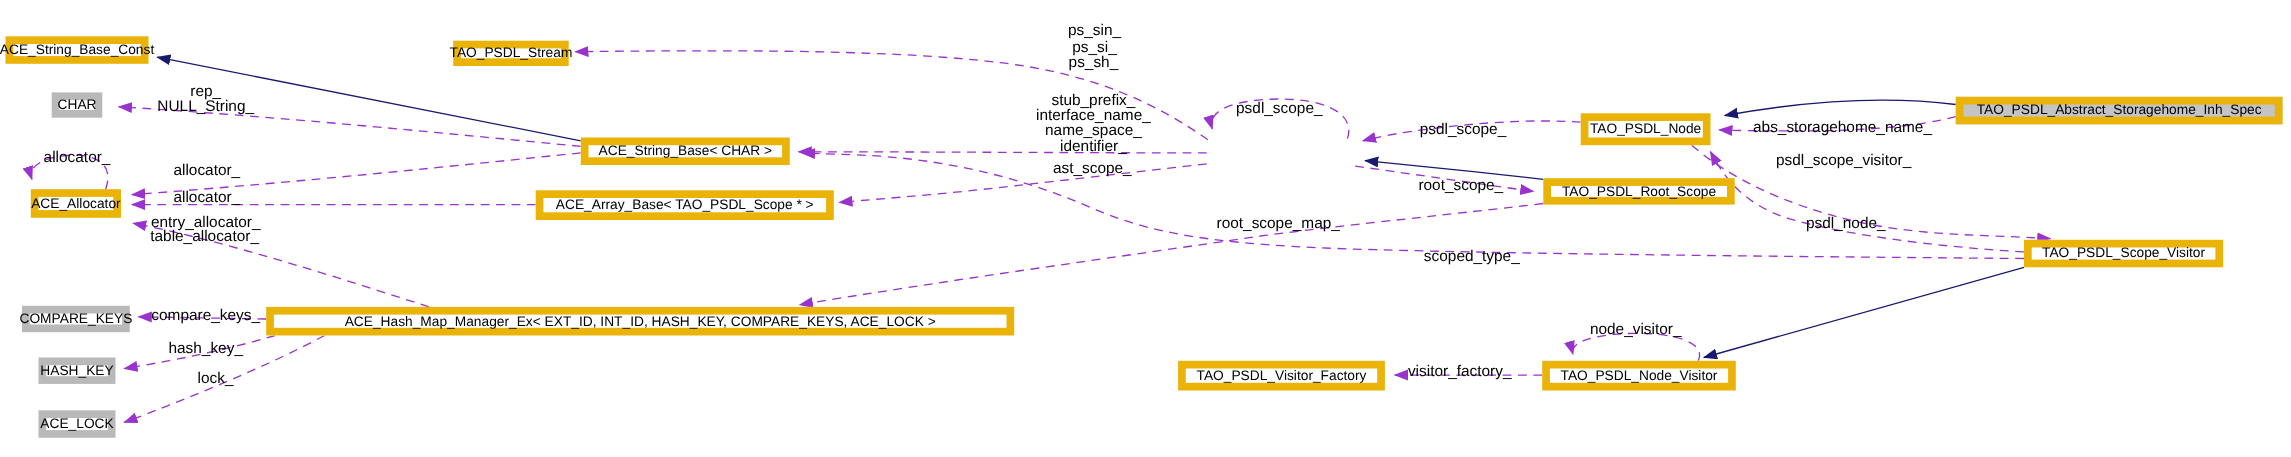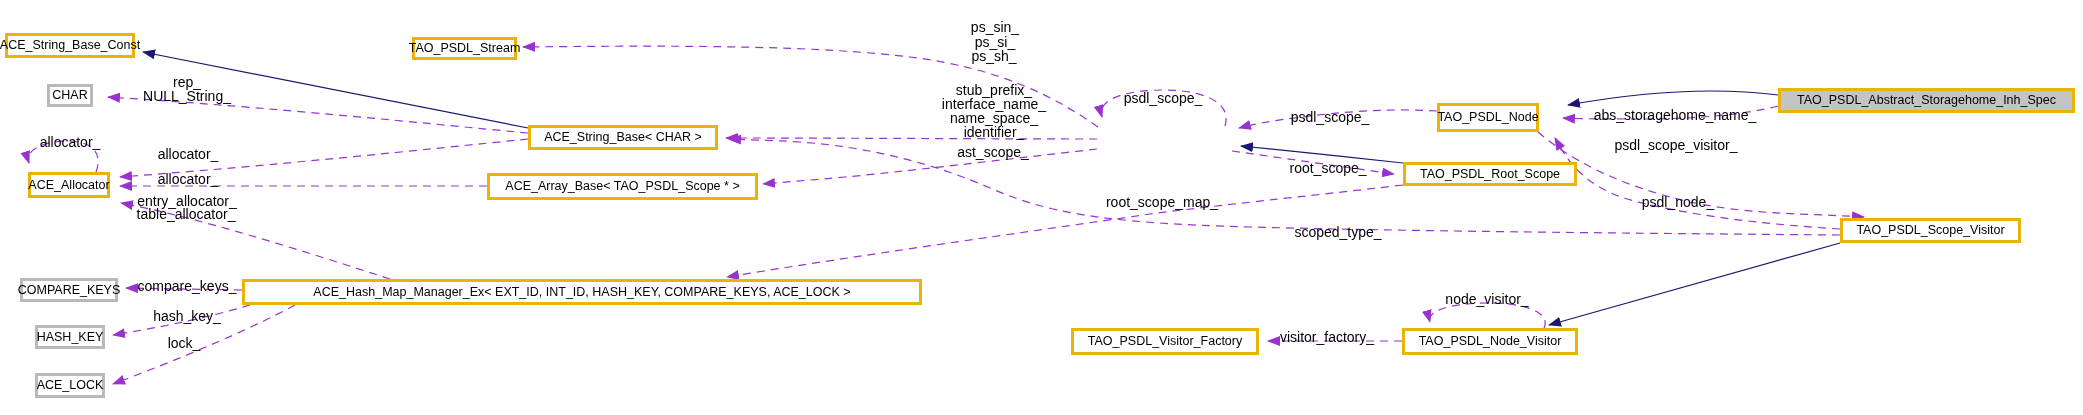--- a/index.html
+++ b/index.html
@@ -2,21 +2,21 @@
 <html><head>
 <meta charset="utf-8">
 <style>
   html,body{margin:0;padding:0;background:#ffffff;}
   #canvas{
     position:relative;width:2083px;height:415px;background:#ffffff;overflow:hidden;
     font-family:"Liberation Sans","DejaVu Sans",sans-serif;color:#000;
   }
   #edges{position:absolute;left:0;top:0;width:2083px;height:415px;pointer-events:none;}
   .node{
-    position:absolute;box-sizing:border-box;border:3px solid #eab308;background:#fff;
+    position:absolute;box-sizing:border-box;border:7px solid #eab308;background:#fff;
     display:flex;align-items:center;justify-content:center;white-space:nowrap;
     font-size:12.5px;line-height:1;padding:0 4px;cursor:pointer;
   }
   .node.ext{border-color:#b9b9b9;}
   .node.hl{background:#c4c4c4;}
   .elabel{
     position:absolute;transform:translateX(-50%);white-space:nowrap;
     font-size:14px;line-height:1.15;color:#000;
   }
 </style>
@@ -66,41 +66,41 @@
       <path d="M 1544 328 C 1552 310 1518 303 1490 303 C 1460 303 1426 308 1430 322" marker-end="url(#au)"></path>
     </g>
   </svg>
 
   <div class="node" style="left:5px;top:33px;width:130px;height:25px;">ACE_String_Base_Const</div>
   <div class="node ext" style="left:47px;top:84px;width:46px;height:23px;">CHAR</div>
   <div class="node" style="left:28px;top:172px;width:82px;height:26px;">ACE_Allocator</div>
   <div class="node" style="left:412px;top:37px;width:105px;height:23px;">TAO_PSDL_Stream</div>
   <div class="node" style="left:528px;top:125px;width:190px;height:25px;">ACE_String_Base&lt; CHAR &gt;</div>
   <div class="node" style="left:487px;top:173px;width:271px;height:27px;">ACE_Array_Base&lt; TAO_PSDL_Scope * &gt;</div>
-  <div class="node" style="left:1437px;top:103px;width:102px;height:29px;">TAO_PSDL_Node</div>
+  <div class="node" style="left:1437px;top:103px;width:118px;height:29px;">TAO_PSDL_Node</div>
   <div class="node hl" style="left:1778px;top:88px;width:297px;height:25px;">TAO_PSDL_Abstract_Storagehome_Inh_Spec</div>
   <div class="node" style="left:1403px;top:162px;width:174px;height:24px;">TAO_PSDL_Root_Scope</div>
   <div class="node" style="left:1840px;top:218px;width:181px;height:25px;">TAO_PSDL_Scope_Visitor</div>
   <div class="node" style="left:242px;top:279px;width:680px;height:26px;">ACE_Hash_Map_Manager_Ex&lt; EXT_ID, INT_ID, HASH_KEY, COMPARE_KEYS, ACE_LOCK &gt;</div>
   <div class="node ext" style="left:20px;top:278px;width:98px;height:24px;">COMPARE_KEYS</div>
   <div class="node ext" style="left:35px;top:325px;width:70px;height:24px;">HASH_KEY</div>
   <div class="node ext" style="left:35px;top:373px;width:70px;height:25px;">ACE_LOCK</div>
   <div class="node" style="left:1402px;top:328px;width:176px;height:27px;">TAO_PSDL_Node_Visitor</div>
   <div class="node" style="left:1071px;top:328px;width:188px;height:27px;">TAO_PSDL_Visitor_Factory</div>
 
   <div class="elabel" style="left:187px;top:74px;">rep_</div>
   <div class="elabel" style="left:187px;top:88px;">NULL_String_</div>
   <div class="elabel" style="left:70px;top:134px;">allocator_</div>
   <div class="elabel" style="left:188px;top:146px;">allocator_</div>
   <div class="elabel" style="left:188px;top:171px;">allocator_</div>
   <div class="elabel" style="left:187px;top:193px;">entry_allocator_</div>
   <div class="elabel" style="left:186px;top:206px;">table_allocator_</div>
   <div class="elabel" style="left:187px;top:278px;">compare_keys_</div>
   <div class="elabel" style="left:187px;top:308px;">hash_key_</div>
-  <div class="elabel" style="left:184px;top:335px;">lock_</div>
+  <div class="elabel" style="left:196px;top:335px;">lock_</div>
   <div class="elabel" style="left:995px;top:19px;">ps_sin_</div>
   <div class="elabel" style="left:995px;top:34px;">ps_si_</div>
   <div class="elabel" style="left:994px;top:48px;">ps_sh_</div>
   <div class="elabel" style="left:994px;top:82px;">stub_prefix_</div>
   <div class="elabel" style="left:994px;top:96px;">interface_name_</div>
   <div class="elabel" style="left:994px;top:110px;">name_space_</div>
   <div class="elabel" style="left:994px;top:124px;text-align:center;">identifier_</div>
   <div class="elabel" style="left:993px;top:144px;">ast_scope_</div>
   <div class="elabel" style="left:1163px;top:90px;">psdl_scope_</div>
   <div class="elabel" style="left:1330px;top:109px;">psdl_scope_</div>

